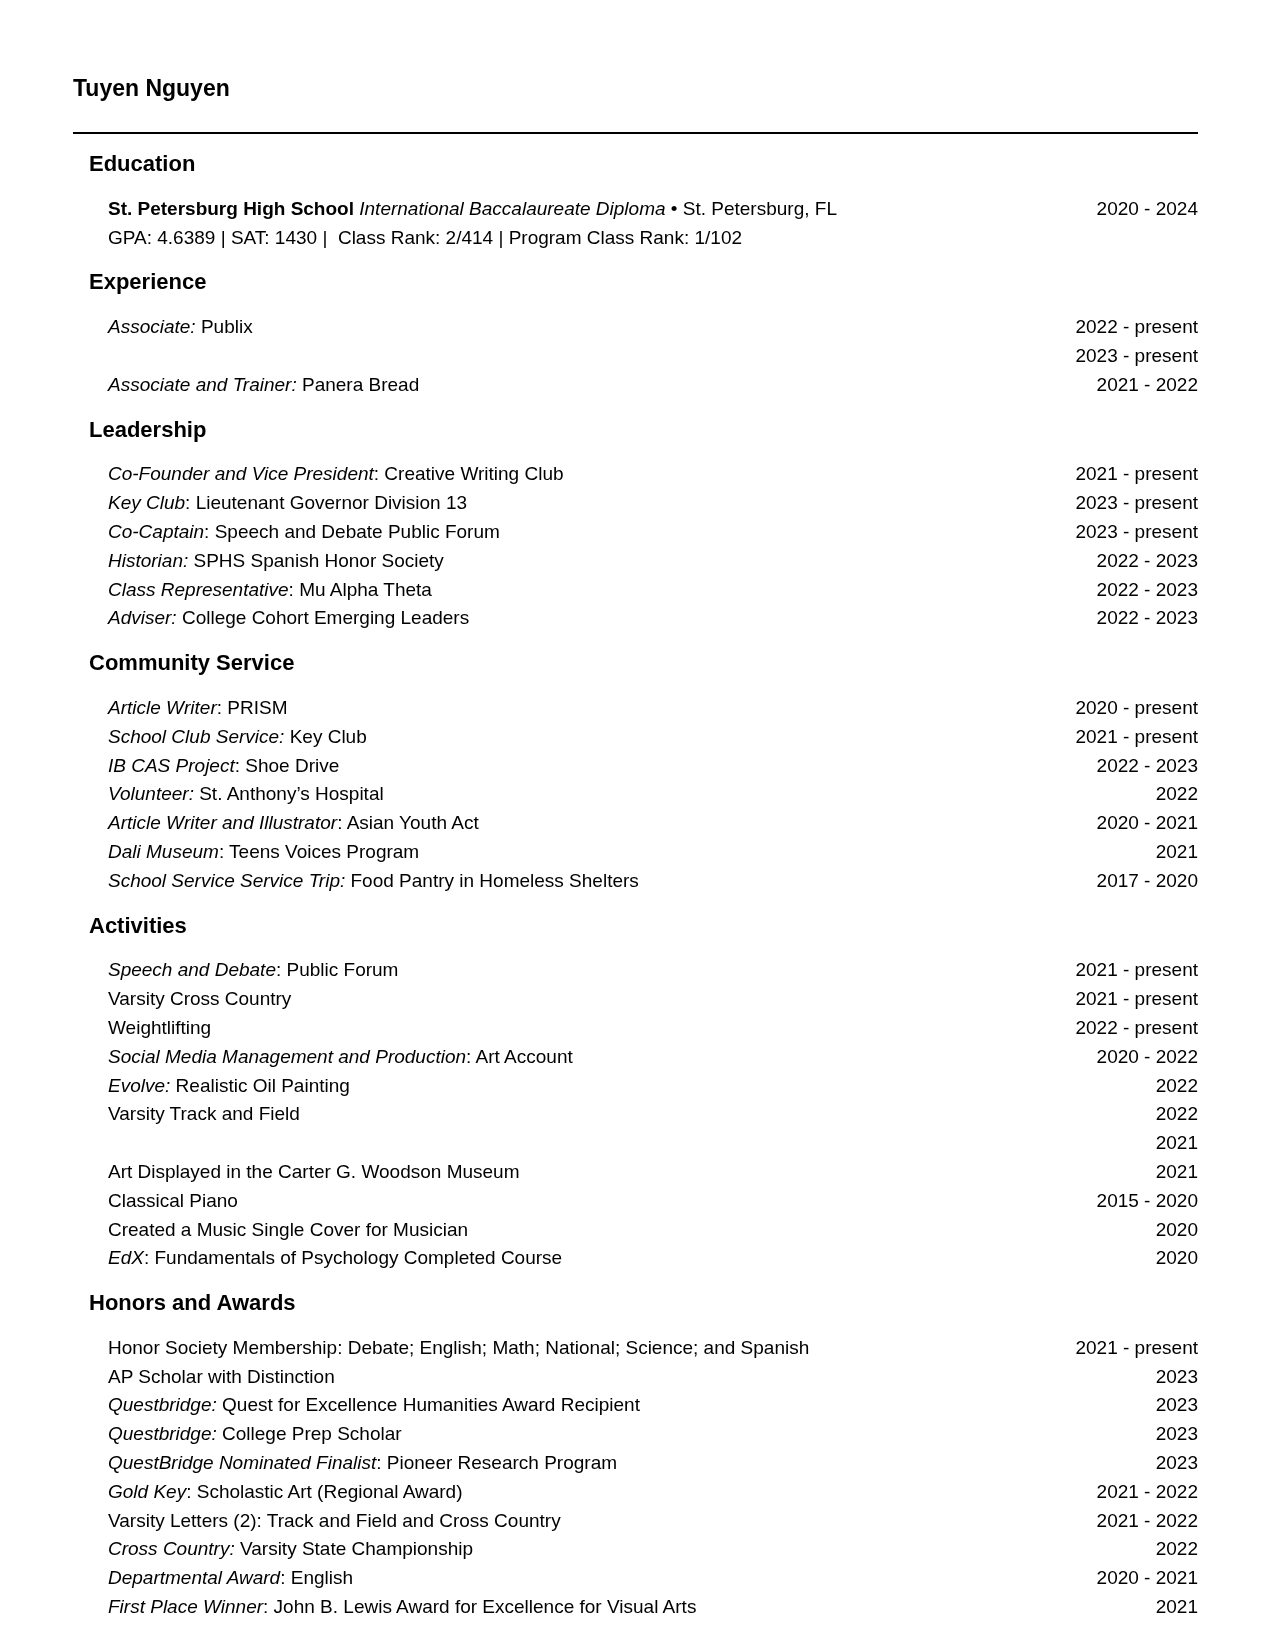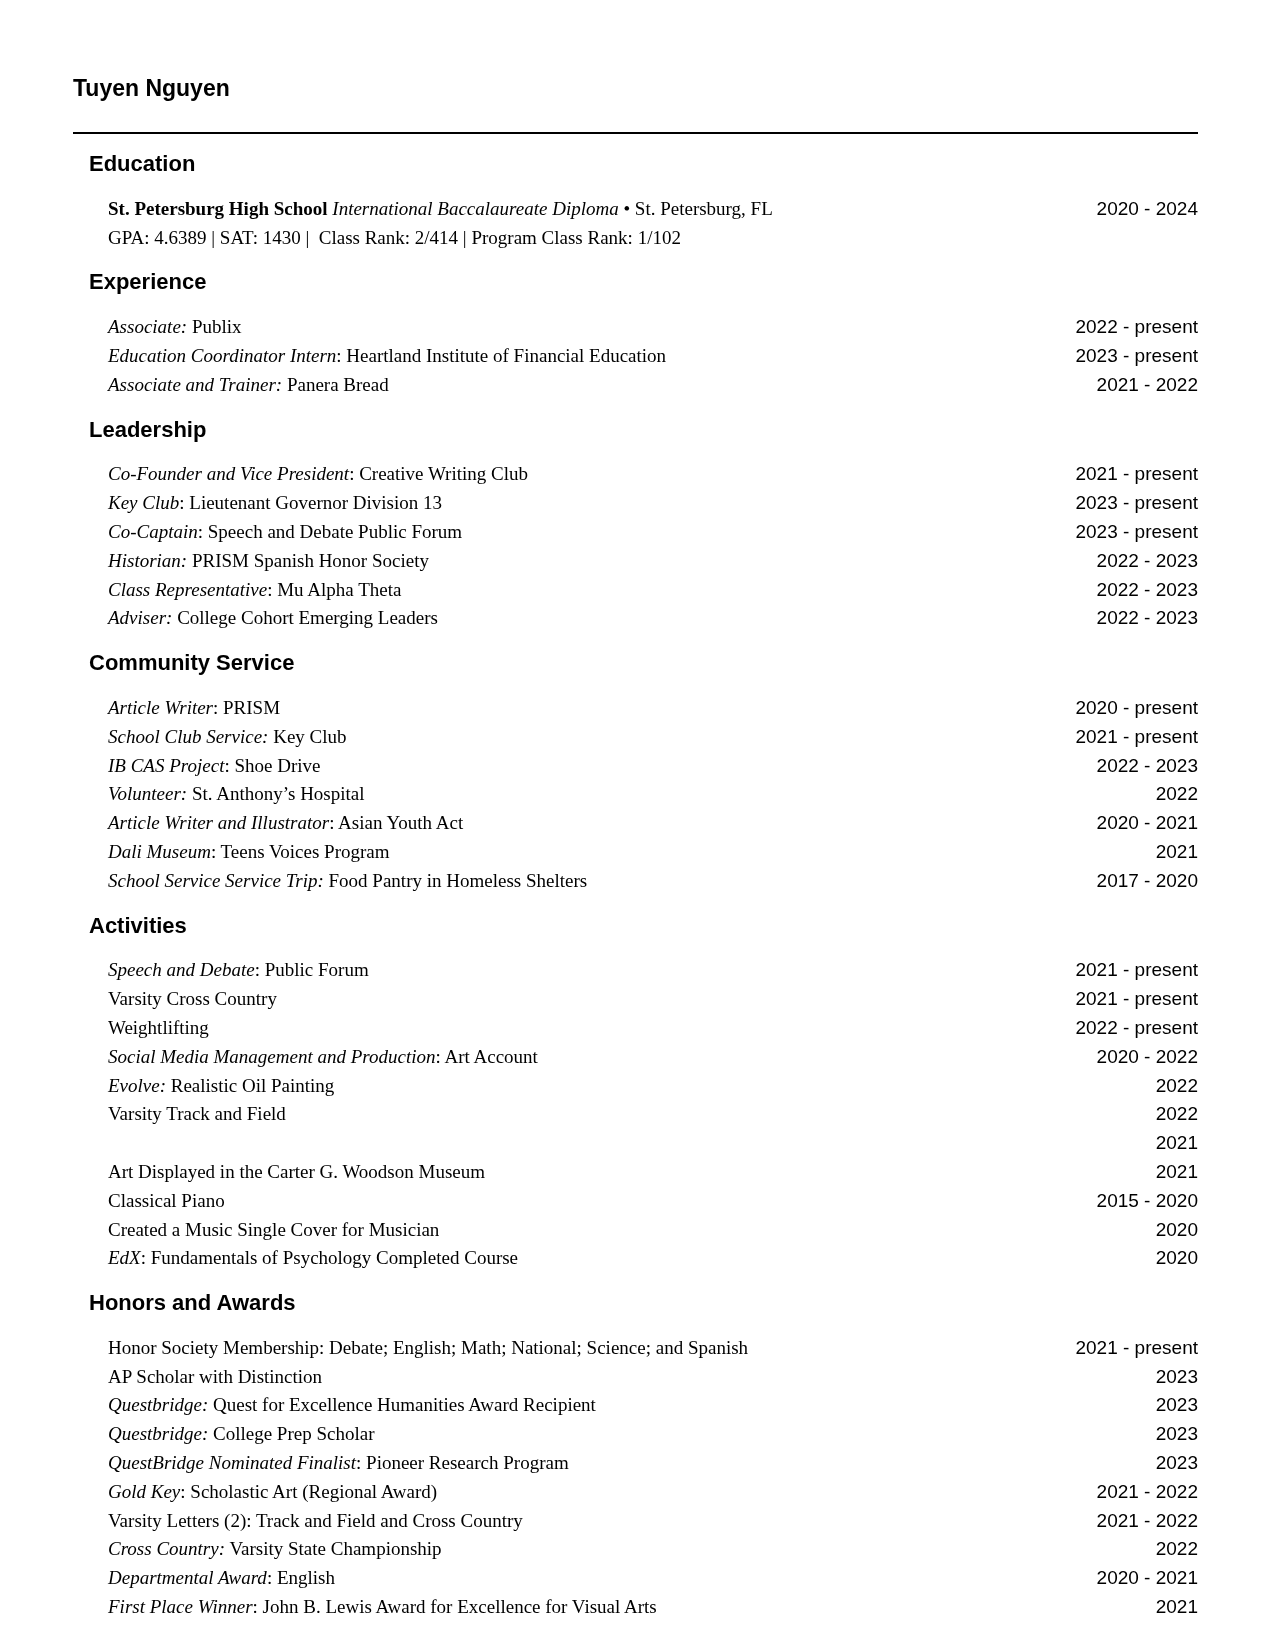--- a/index.html
+++ b/index.html
@@ -31,21 +31,21 @@
     font-weight: bold;
     line-height: 28.8px;
   }
   .item-row {
     display: flex;
     align-items: baseline;
     padding-left: 35px;
     font-size: 19px;
     line-height: 28.8px;
   }
-  .item-text { white-space: pre-wrap; font-family: Liberation Serif, serif; }
+  .item-text { white-space: pre-wrap; }
   .item-bold { font-weight: bold; }
   .item-lead { font-style: italic; }
   .item-date {
     margin-left: auto;
     padding-left: 18px;
     white-space: nowrap;
     font-size: 19px;
     text-align: right;
   }
   .footer {
@@ -82,21 +82,20 @@
 
   <section class="section">
     <h2 class="section-title">Experience</h2>
     <div class="section-items">
   <div class="item-row">
             <span class="item-text"><span class="item-bold"></span><span class="item-lead">Associate:</span><span class="item-rest"> Publix</span></span>
             <span class="item-date">2022 - present</span>
           </div>
 
   <div class="item-row">
-            <span class="item-text"><span class="item-bold"></span><span class="item-lead">Education Coordinator Intern</span><span class="item-rest">: Heartland Institute of Financial Education</span></span>
             <span class="item-date">2023 - present</span>
           </div>
 
   <div class="item-row">
             <span class="item-text"><span class="item-bold"></span><span class="item-lead">Associate and Trainer:</span><span class="item-rest"> Panera Bread</span></span>
             <span class="item-date">2021 - 2022</span>
           </div>
 </div>
   </section>
 
@@ -112,21 +111,21 @@
             <span class="item-text"><span class="item-bold"></span><span class="item-lead">Key Club</span><span class="item-rest">: Lieutenant Governor Division 13</span></span>
             <span class="item-date">2023 - present</span>
           </div>
 
   <div class="item-row">
             <span class="item-text"><span class="item-bold"></span><span class="item-lead">Co-Captain</span><span class="item-rest">: Speech and Debate Public Forum</span></span>
             <span class="item-date">2023 - present</span>
           </div>
 
   <div class="item-row">
-            <span class="item-text"><span class="item-bold"></span><span class="item-lead">Historian:</span><span class="item-rest"> PRISM Spanish Honor Society</span></span>
+            <span class="item-text"><span class="item-bold"></span><span class="item-lead">Historian:</span><span class="item-rest"> SPHS Spanish Honor Society</span></span>
             <span class="item-date">2022 - 2023</span>
           </div>
 
   <div class="item-row">
             <span class="item-text"><span class="item-bold"></span><span class="item-lead">Class Representative</span><span class="item-rest">: Mu Alpha Theta</span></span>
             <span class="item-date">2022 - 2023</span>
           </div>
 
   <div class="item-row">
             <span class="item-text"><span class="item-bold"></span><span class="item-lead">Adviser:</span><span class="item-rest"> College Cohort Emerging Leaders</span></span>

